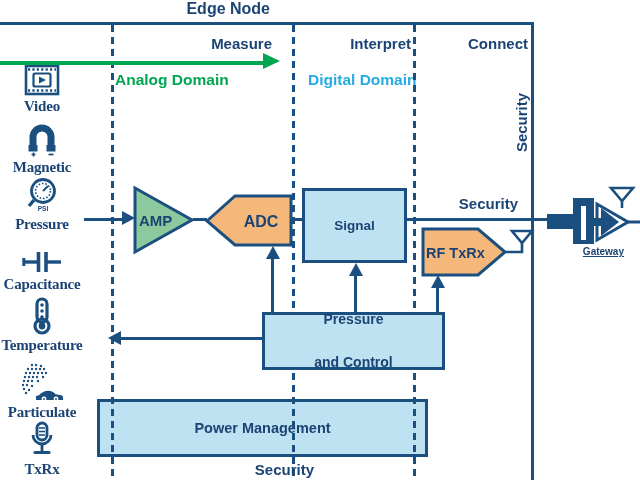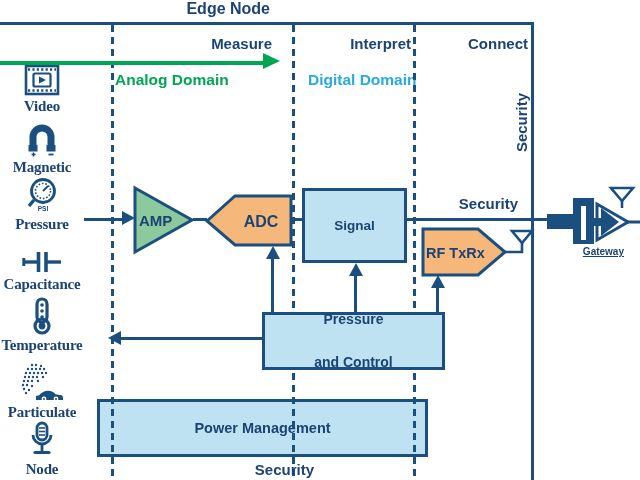--- a/index.html
+++ b/index.html
@@ -165,21 +165,21 @@
   <div class="sensor" style="top:421px">
     <svg class="icon" width="26" height="38" viewBox="0 0 26 38">
       <rect x="8" y="2" width="10" height="17" rx="5" fill="none" stroke="#1B4F80" stroke-width="2.8"></rect>
       <line x1="10" y1="7" x2="16" y2="7" stroke="#1B4F80" stroke-width="1.6"></line>
       <line x1="10" y1="10.5" x2="16" y2="10.5" stroke="#1B4F80" stroke-width="1.6"></line>
       <line x1="10" y1="14" x2="16" y2="14" stroke="#1B4F80" stroke-width="1.6"></line>
       <path d="M4,14 a9,9 0 0 0 18,0" fill="none" stroke="#1B4F80" stroke-width="2.8"></path>
       <line x1="13" y1="23" x2="13" y2="30" stroke="#1B4F80" stroke-width="2.8"></line>
       <line x1="6" y1="31.5" x2="20" y2="31.5" stroke="#1B4F80" stroke-width="3.2" stroke-linecap="round"></line>
     </svg>
-    <div class="s-lbl">Node</div>
+    <div class="s-lbl">TxRx</div>
   </div>
 
   <div class="abs hline" style="left:84px;top:218px;width:40px;"></div>
   <div class="abs ah-r" style="left:122px;top:211px;"></div>
   <div class="abs hline" style="left:193px;top:218px;width:14px;"></div>
   <div class="abs hline" style="left:291px;top:218px;width:12px;"></div>
   <div class="abs hline" style="left:407px;top:218px;width:142px;"></div>
 
   <svg class="abs" style="left:132px;top:185px;z-index:3;" width="64" height="70" viewBox="0 0 64 70">
     <polygon points="3,3 3,67 60,35" fill="#8CCA9D" stroke="#1B4F80" stroke-width="3"></polygon>

